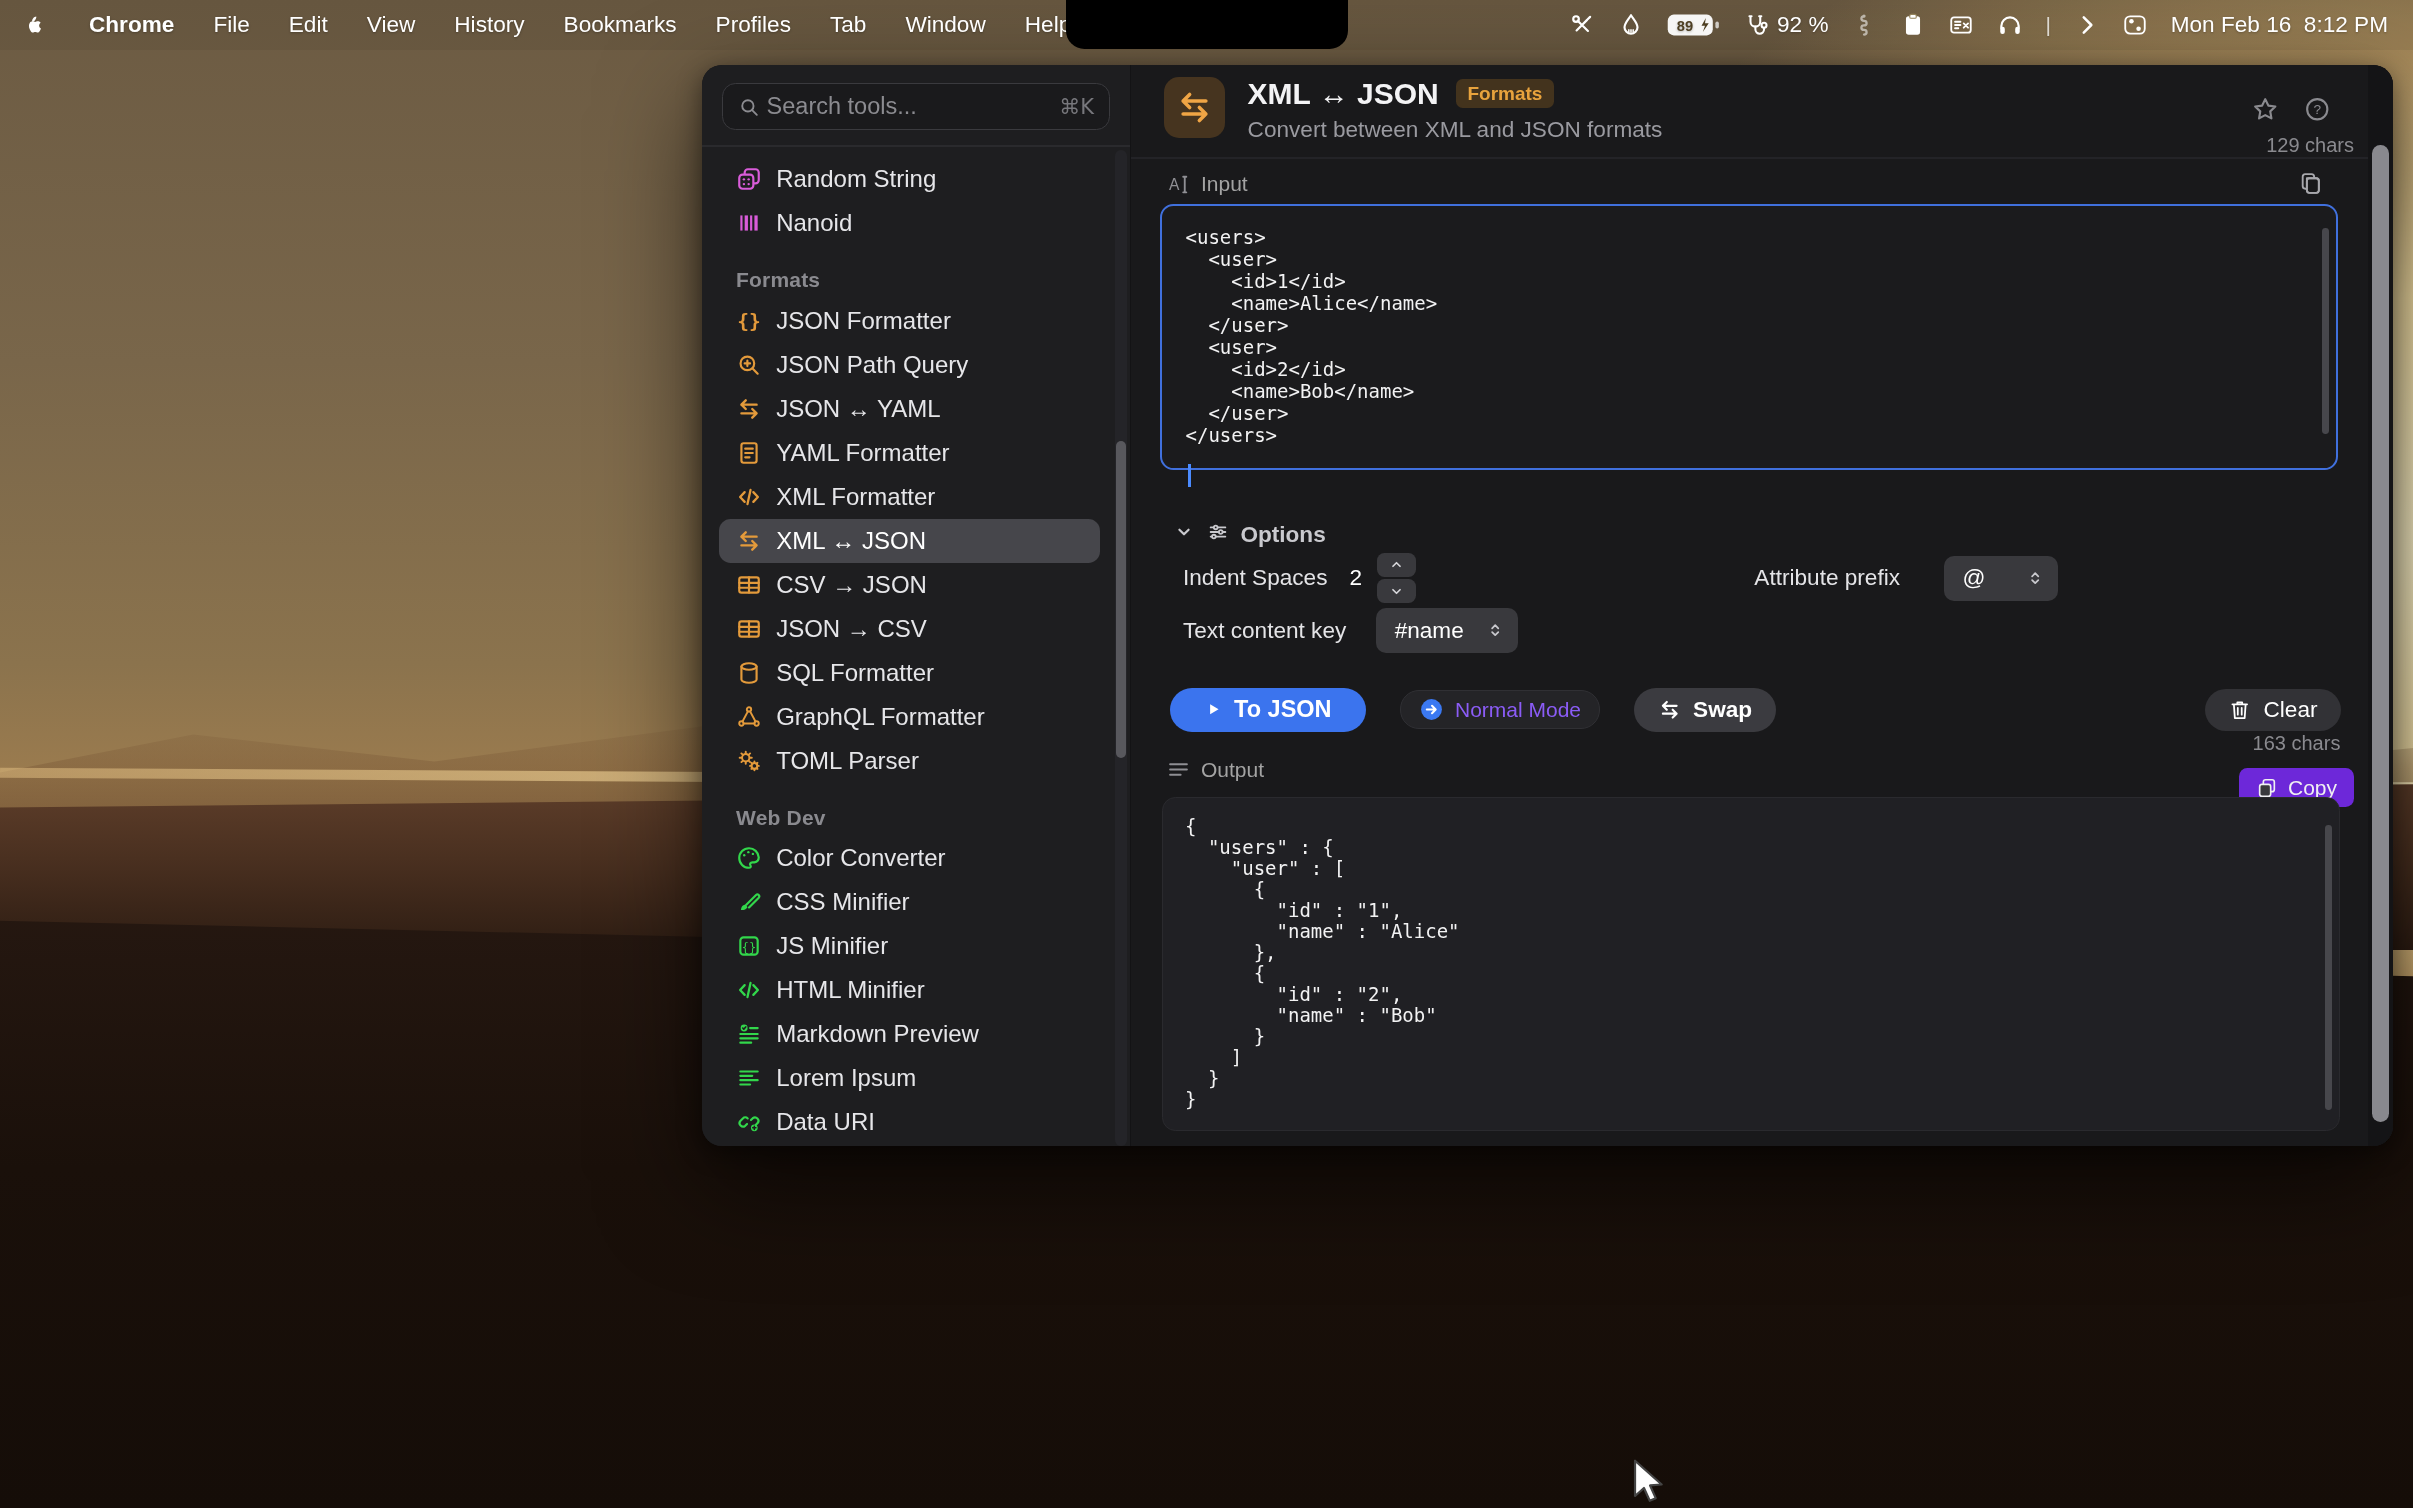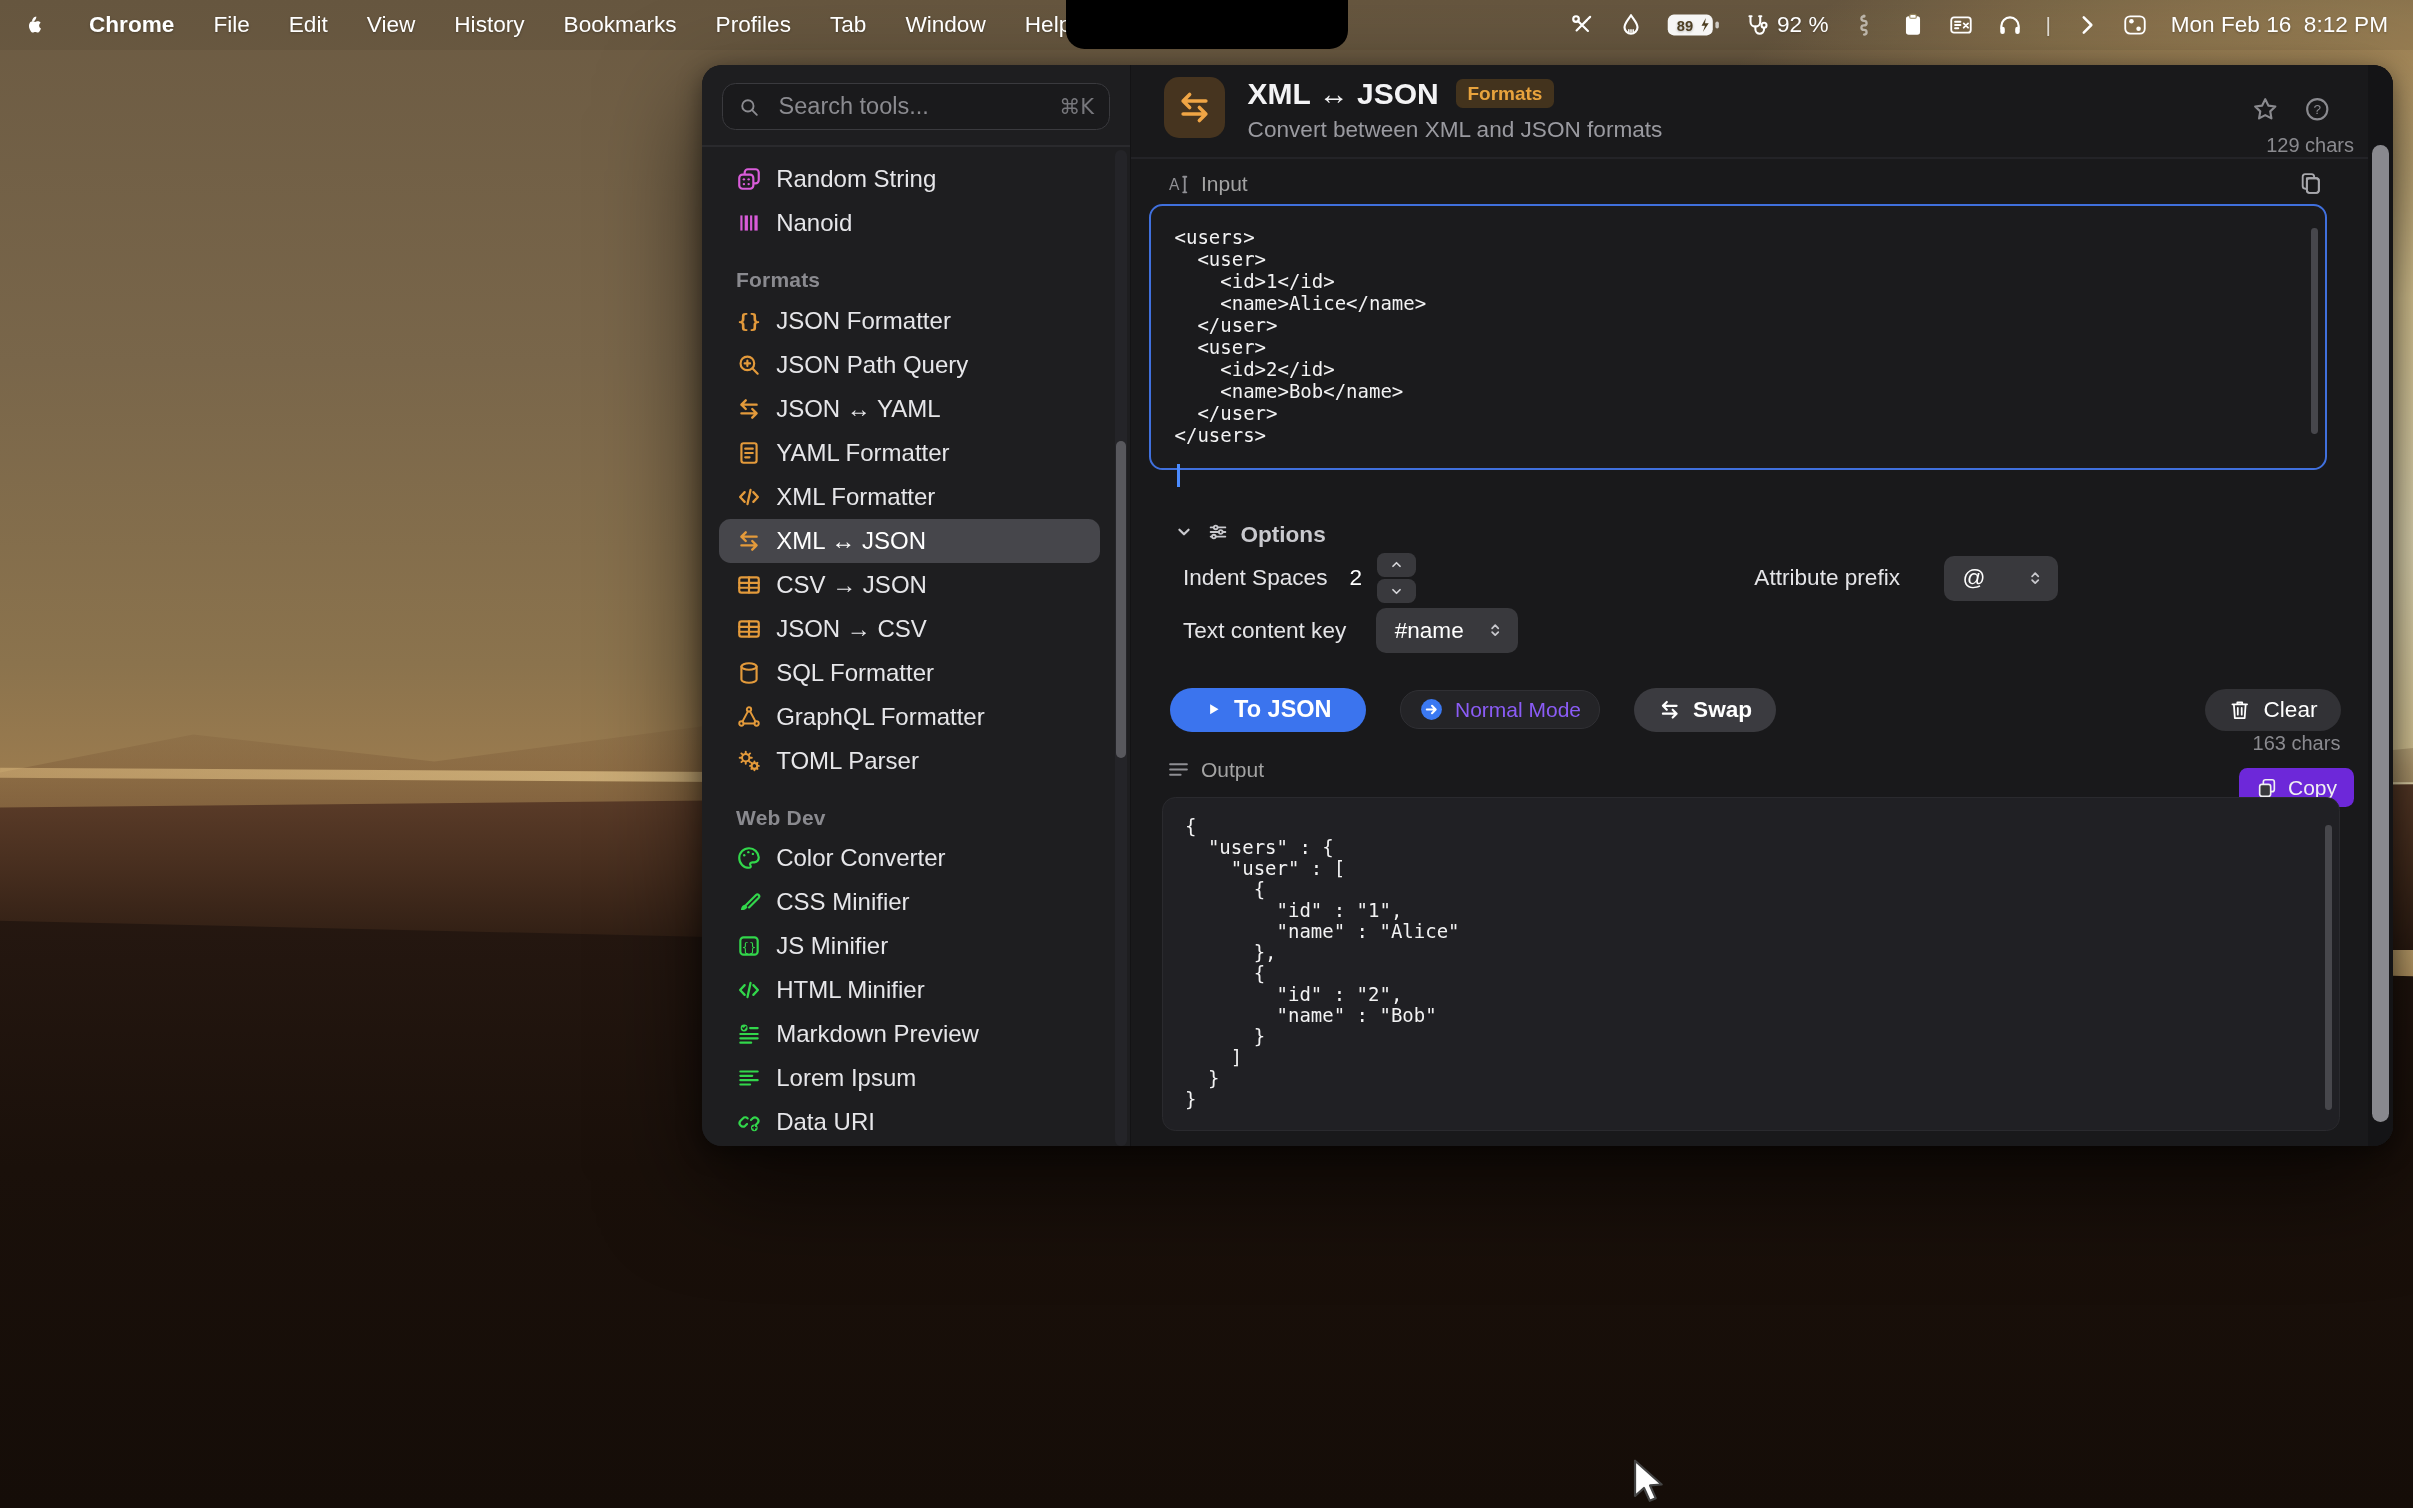--- a/index.html
+++ b/index.html
@@ -43,21 +43,21 @@
   
   .window{position:absolute;left:702px;top:65px;width:1691px;height:1081px;border-radius:20px;
     background:#19191b;box-shadow:0 38px 101px rgba(0,0,0,.6),0 6.7px 25px rgba(0,0,0,.45);
     display:flex;overflow:hidden;z-index:4;}
 
   
   .sidebar{width:429px;background:#1e1e20;border-right:1.7px solid #131315;position:relative;
     box-sizing:border-box;flex:none;}
   .search-wrap{padding:18.4px 20px 15px;}
   .search-box{height:47px;border:1.7px solid #3a3a3e;border-radius:13.4px;background:#1a1a1c;
-    display:flex;align-items:center;padding:0 15px;box-sizing:border-box;gap:18px;}
+    display:flex;align-items:center;padding:0 15px;box-sizing:border-box;gap:6px;}
   .search-box .mag{color:#8b8b90;display:flex;}
   .search-box .mag svg{width:22.6px;height:22.6px;}
   .search-ph{color:#8b8b90;font-size:23.5px;flex:1;}
   .search-kbd{color:#77777c;font-size:21px;font-family:"DejaVu Sans",sans-serif;}
   .sidebar-divider{height:1.7px;background:#2a2a2d;}
   .tool-list{padding-top:10px;position:relative;}
   .group-header{height:47px;display:flex;align-items:flex-end;padding:0 0 6.7px 34px;
     color:#8a8a8f;font-size:21px;font-weight:bold;letter-spacing:0.2px;}
   .tool-item{height:44px;margin:0 30px 0 17px;border-radius:11.7px;display:flex;align-items:center;
     gap:14.2px;padding-left:17px;color:#e6e6e9;font-size:24px;white-space:nowrap;}
@@ -89,21 +89,21 @@
   .io-row{position:absolute;left:35px;right:39px;display:flex;align-items:center;color:#9a9aa0;}
   .io-row .lbl{font-size:21px;color:#a3a3a3;margin-left:10px;}
   .io-row .io-ic{display:flex;color:#8f8f94;}
   .io-row .io-ic svg{width:25px;height:25px;}
   .io-right{margin-left:auto;display:flex;align-items:center;gap:13.4px;flex-direction:column;}
   .chars{font-size:20px;color:#8a8a8f;}
   .mini-ic{display:flex;color:#a7a7ac;}
   .mini-ic svg{width:25px;height:25px;}
 
   .input-row{top:102px;height:34px;}
-  .input-box{position:absolute;left:18px;top:139px;width:1178px;height:266px;box-sizing:border-box;
+  .input-box{position:absolute;left:29px;top:139px;width:1178px;height:266px;box-sizing:border-box;
     border:2.5px solid #4070dd;border-radius:13.4px;background:#1b1b1d;}
   .codepre{margin:0;padding:20px 23.5px;font-family:"DejaVu Sans Mono",monospace;font-size:19px;
     line-height:22px;color:#f2f2f3;}
   .caret{position:absolute;left:26px;top:258px;width:2.5px;height:22.6px;background:#4b8bff;}
   .inner-scroll{position:absolute;right:7.5px;width:6.7px;border-radius:3.4px;background:#47474c;}
   .input-box .inner-scroll{top:22px;height:206px;}
   .output-box .inner-scroll{top:27px;height:285px;}
 
   .options-head{position:absolute;left:42px;top:456px;display:flex;align-items:center;gap:11.7px;
     color:#c9c9ce;font-size:22.6px;font-weight:bold;}

